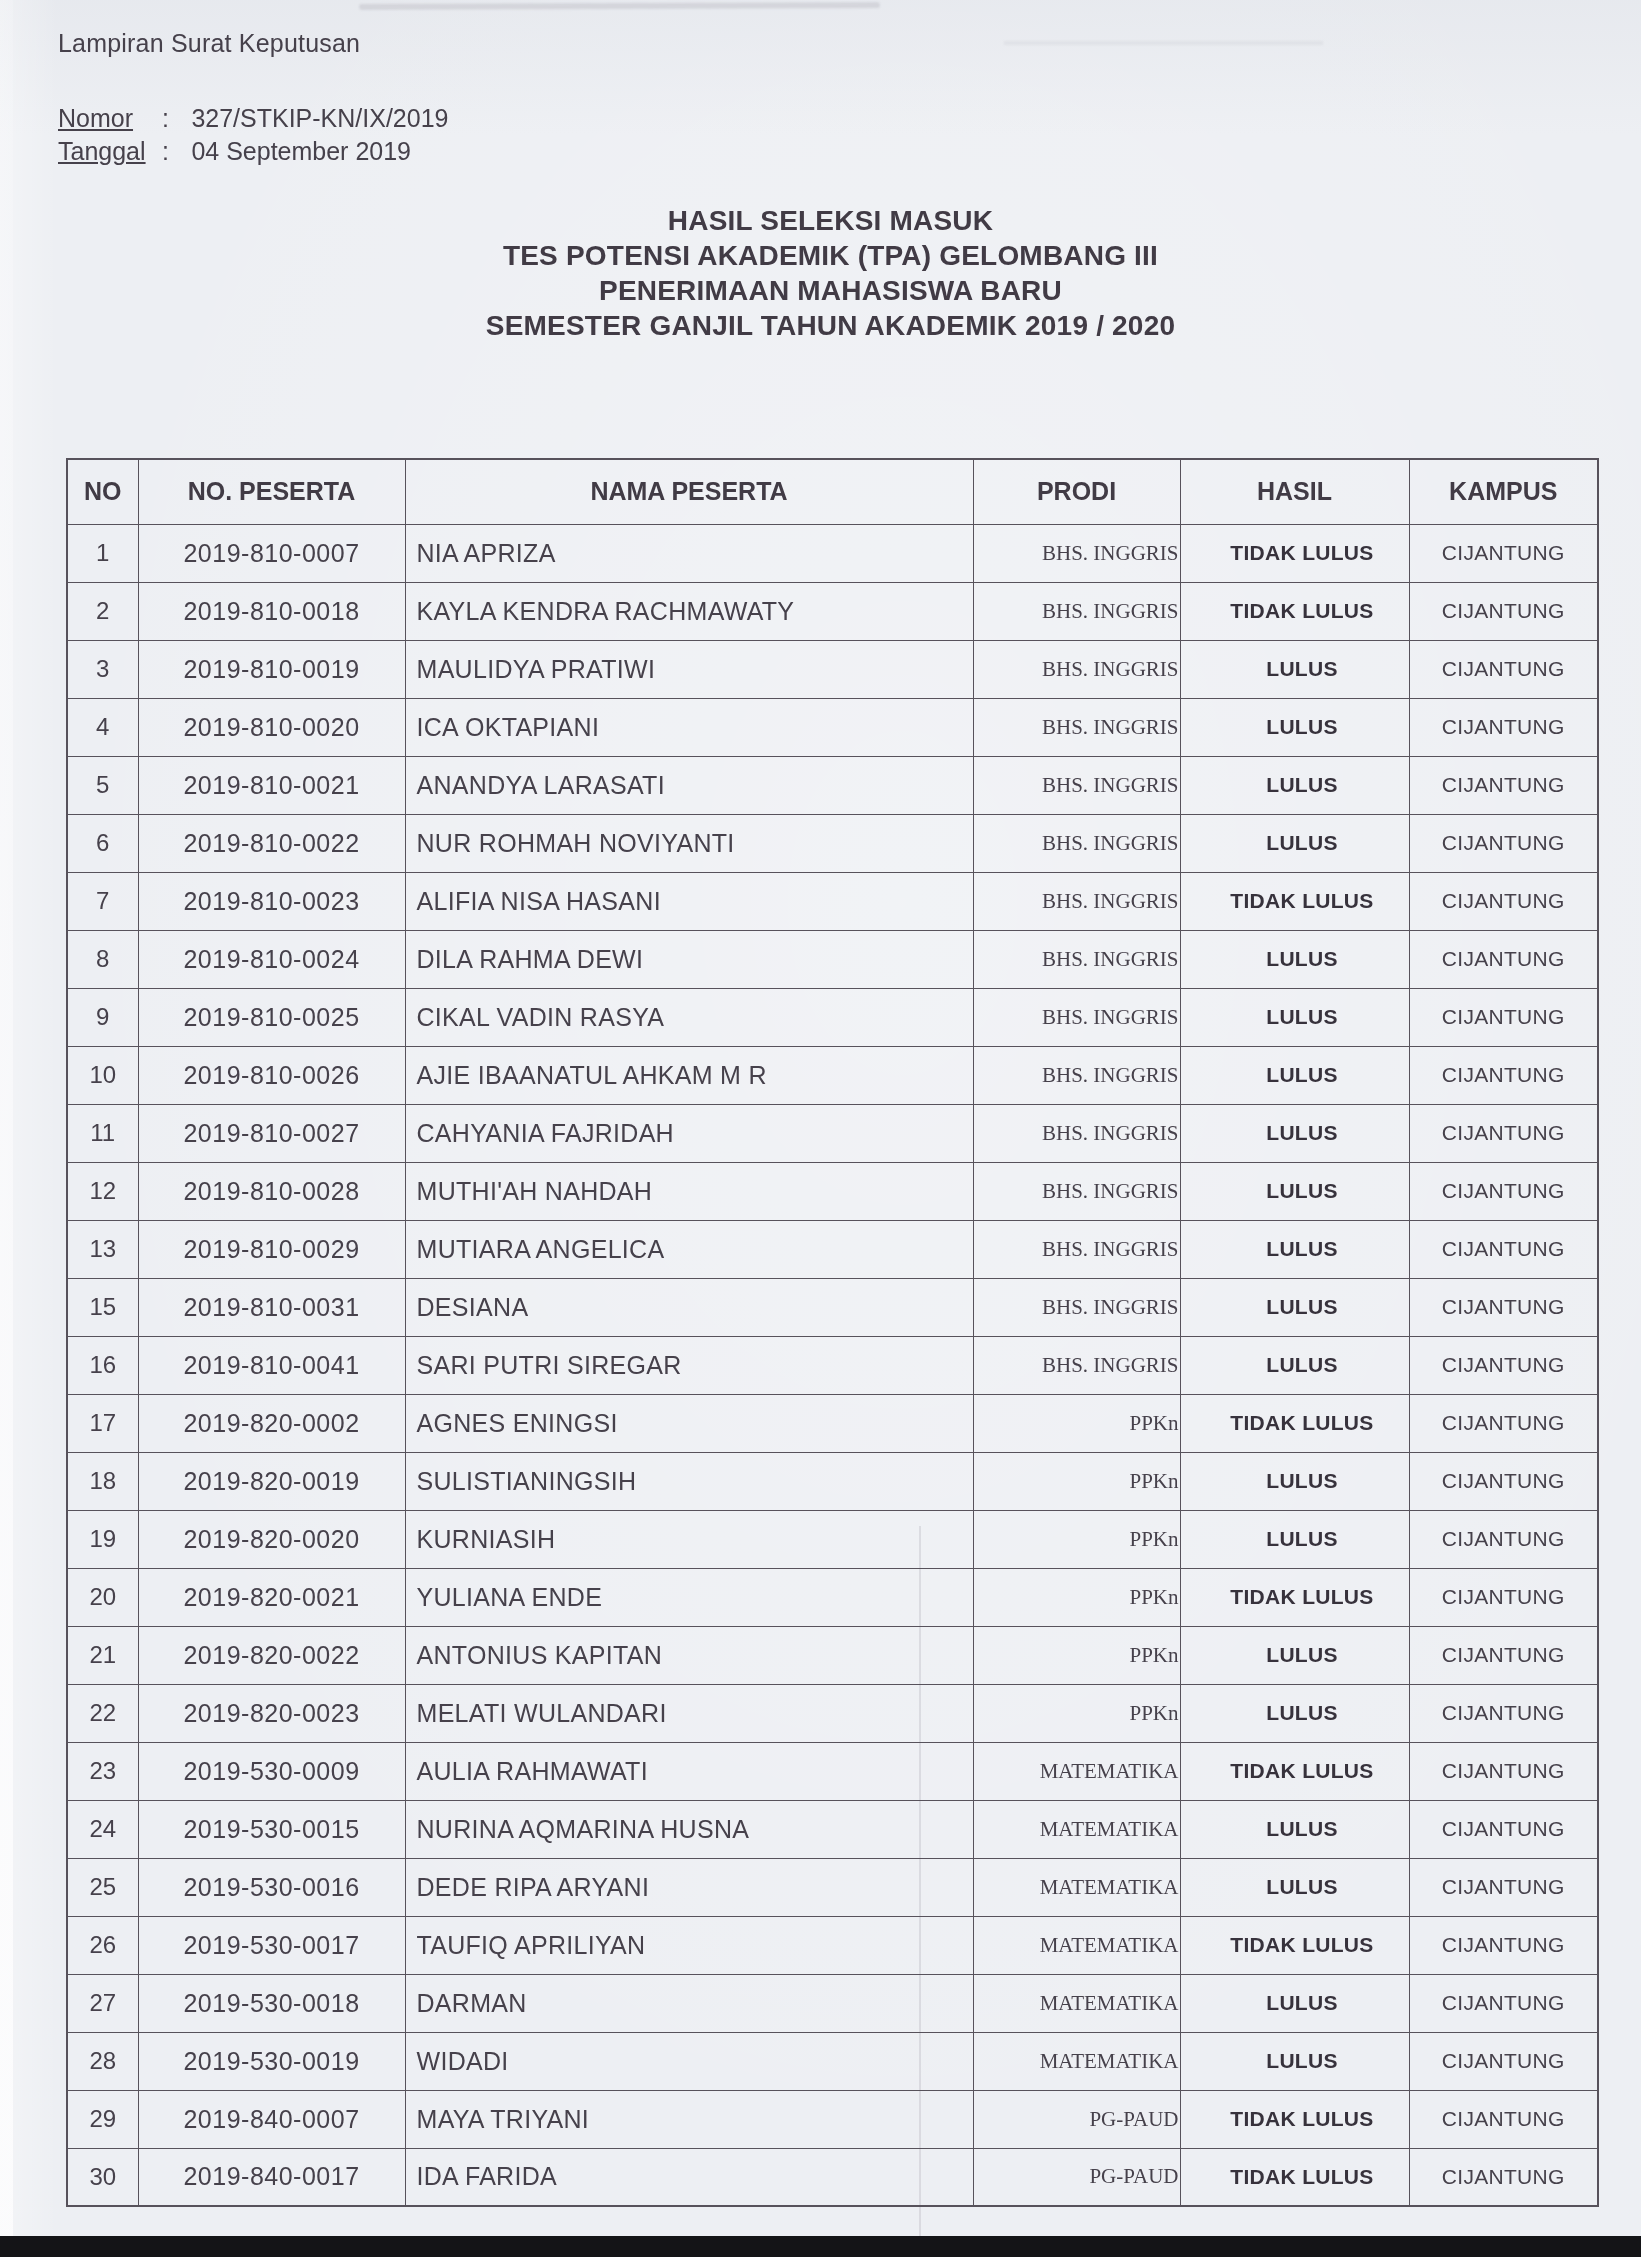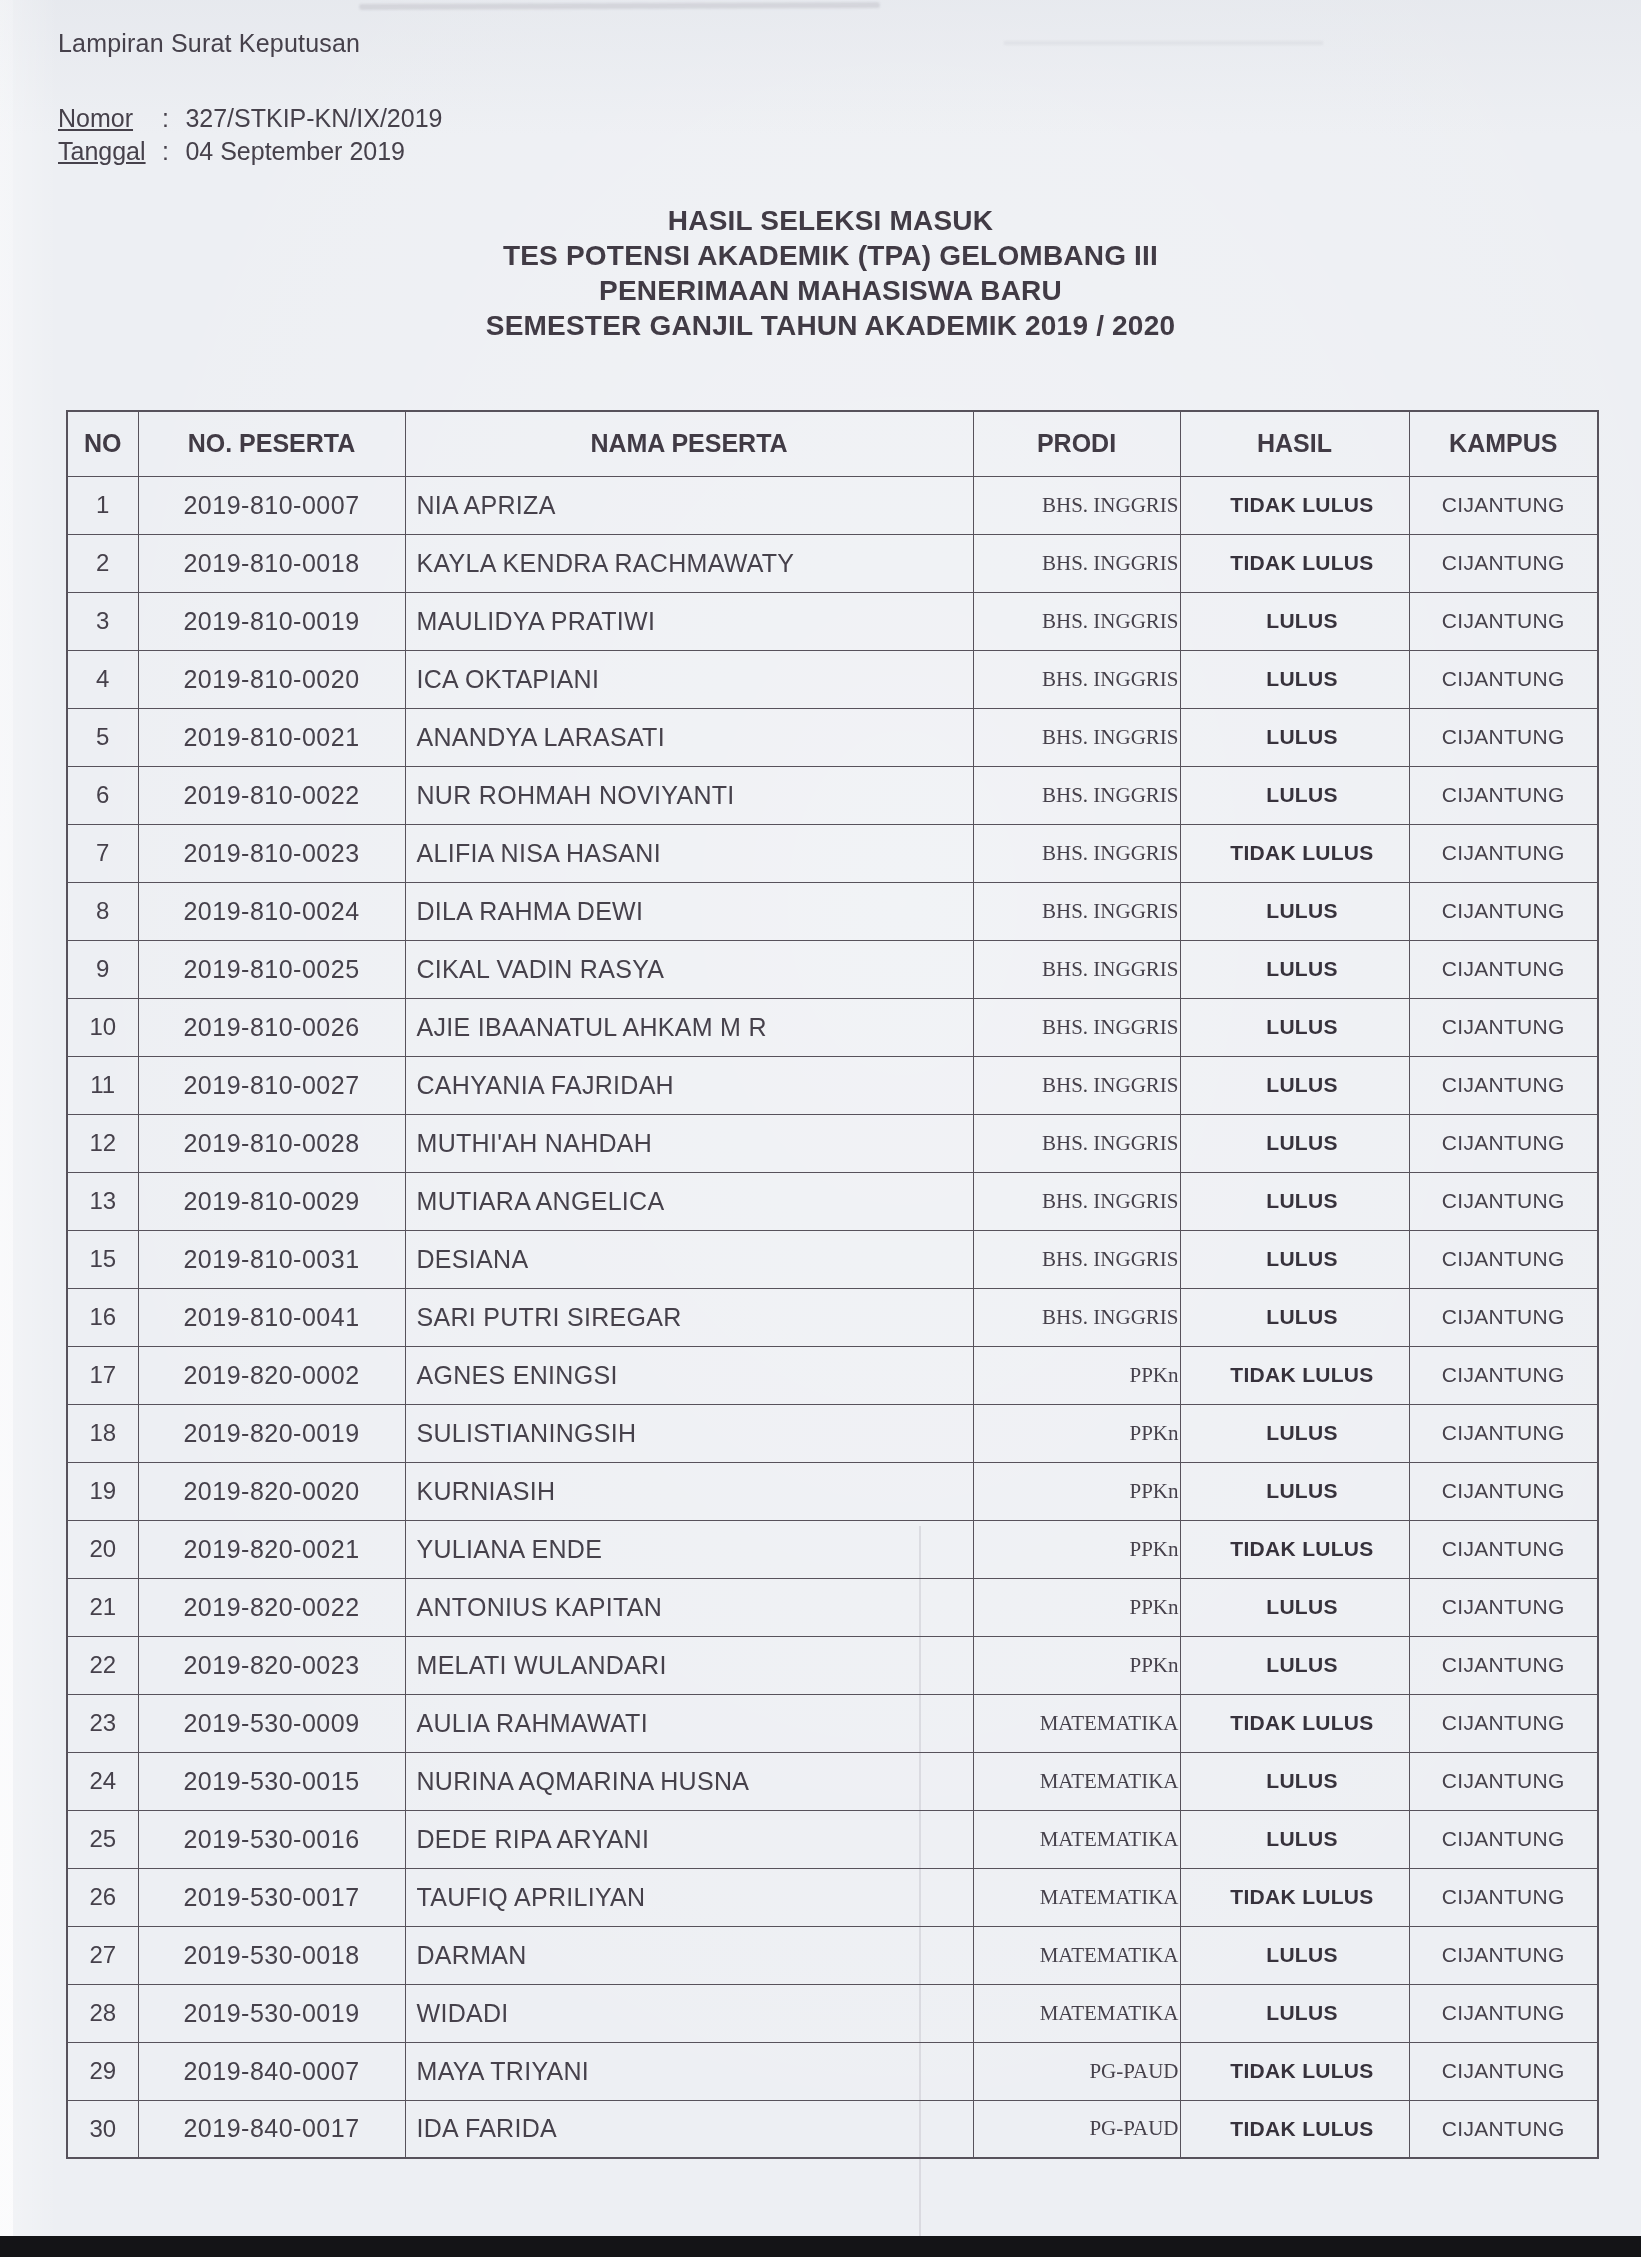--- a/index.html
+++ b/index.html
@@ -46,42 +46,42 @@
   }
 
   .attachment-label{
     position:absolute;left:58px;top:29px;
     font-size:25px;letter-spacing:0.2px;
   }
   .meta-block{position:absolute;left:58px;top:102px;font-size:25px;}
   .meta-line{height:33px;line-height:33px;white-space:nowrap;}
   .meta-label{display:inline-block;width:104px;text-decoration:underline;}
   .meta-colon{display:inline-block;width:15.4px;}
-  .meta-value{display:inline-block;margin-left:8px;}
+  .meta-value{display:inline-block;margin-left:14px;}
 
   .doc-title{
     position:absolute;left:0;top:203px;width:1661px;
     text-align:center;
     font-size:28px;font-weight:bold;color:#413b45;
     line-height:35px;letter-spacing:0.2px;
   }
 
   table.results{
     position:absolute;left:66px;top:410px;
     width:1531px;
     border-collapse:collapse;
     table-layout:fixed;
     background:transparent;
   }
   table.results th, table.results td{
     border:1.9px solid #57525b;
     overflow:hidden;
     white-space:nowrap;
   }
-  table.results{border:2.9px solid #57525b;}
+  table.results{border:2.9px solid #57525b;margin-top:48px;}
   table.results thead tr{height:65px;}
   table.results tbody tr{height:58px;}
   table.results th{
     font-size:25px;font-weight:bold;color:#413b45;
     text-align:center;vertical-align:middle;
   }
   td.c-no{font-size:24px;text-align:center;vertical-align:middle;}
   td.c-num{font-size:25px;text-align:center;vertical-align:middle;letter-spacing:0.5px;}
   td.c-name{font-size:25px;text-align:left;vertical-align:middle;padding-left:11px;letter-spacing:0.3px;}
   td.c-prodi{font-size:21px;text-align:right;vertical-align:middle;font-family:Liberation Serif, serif;}

